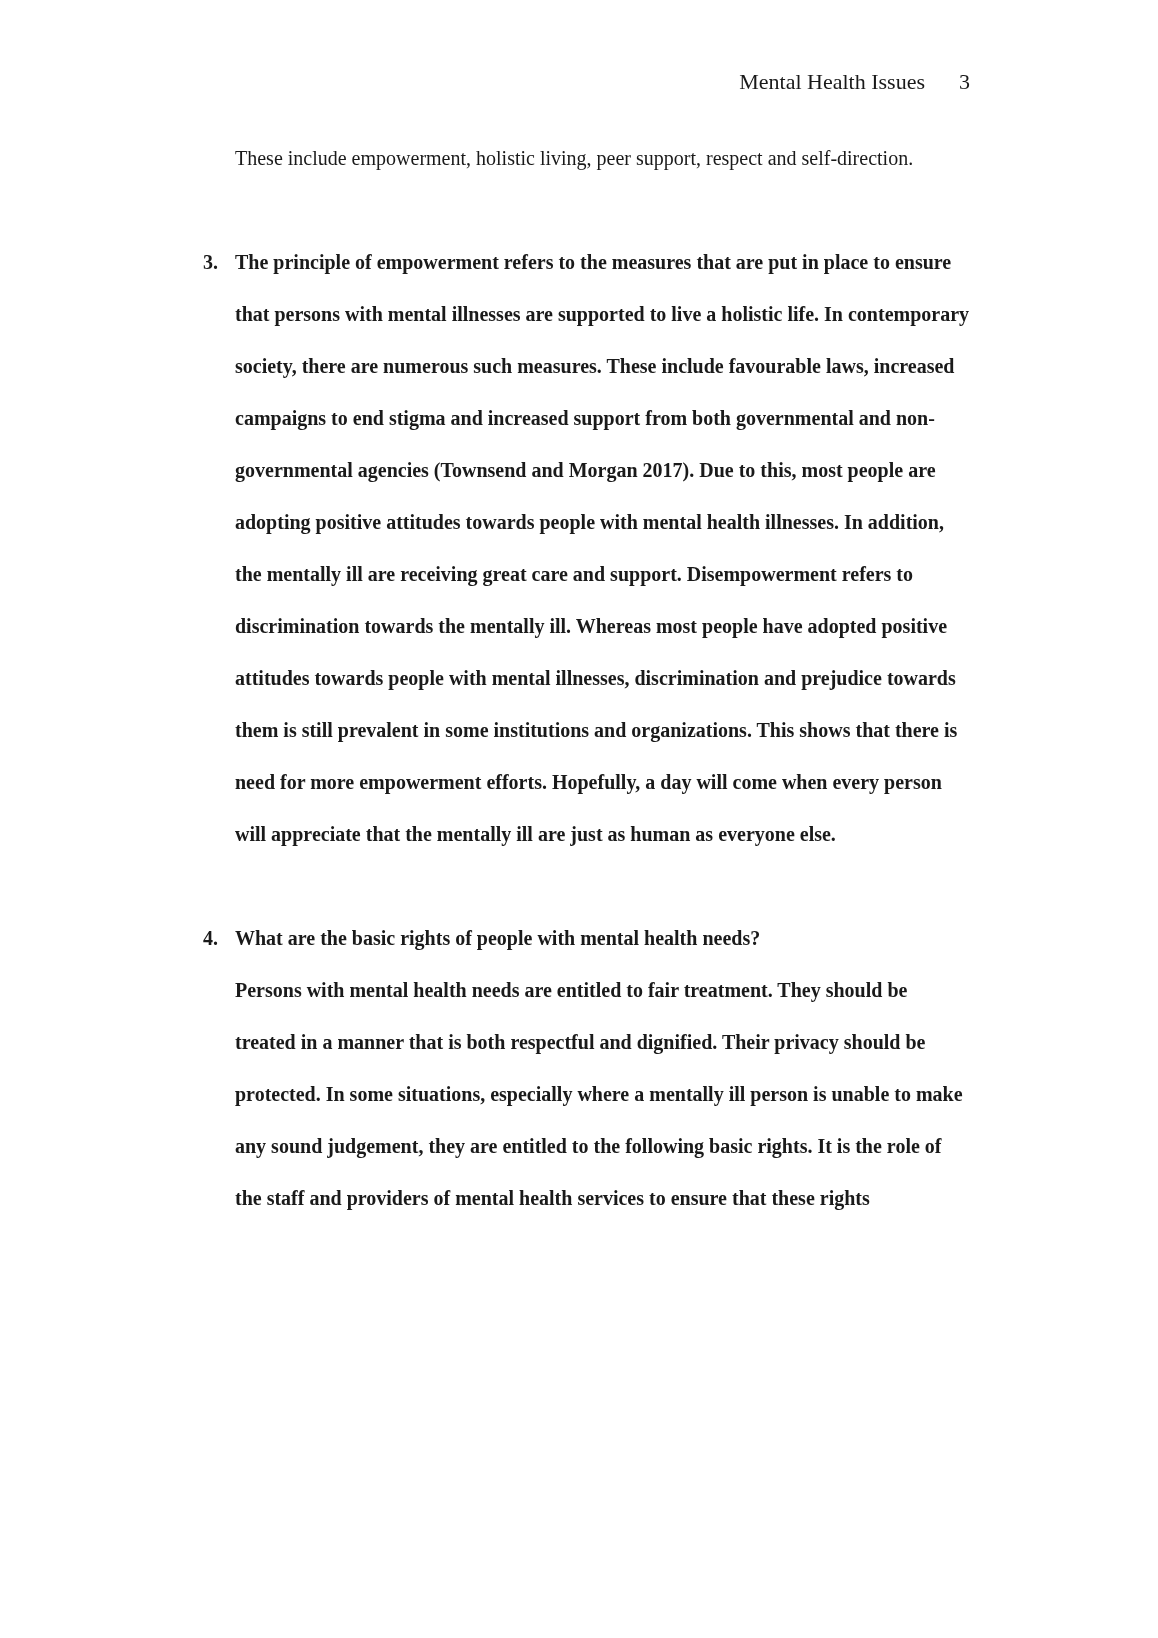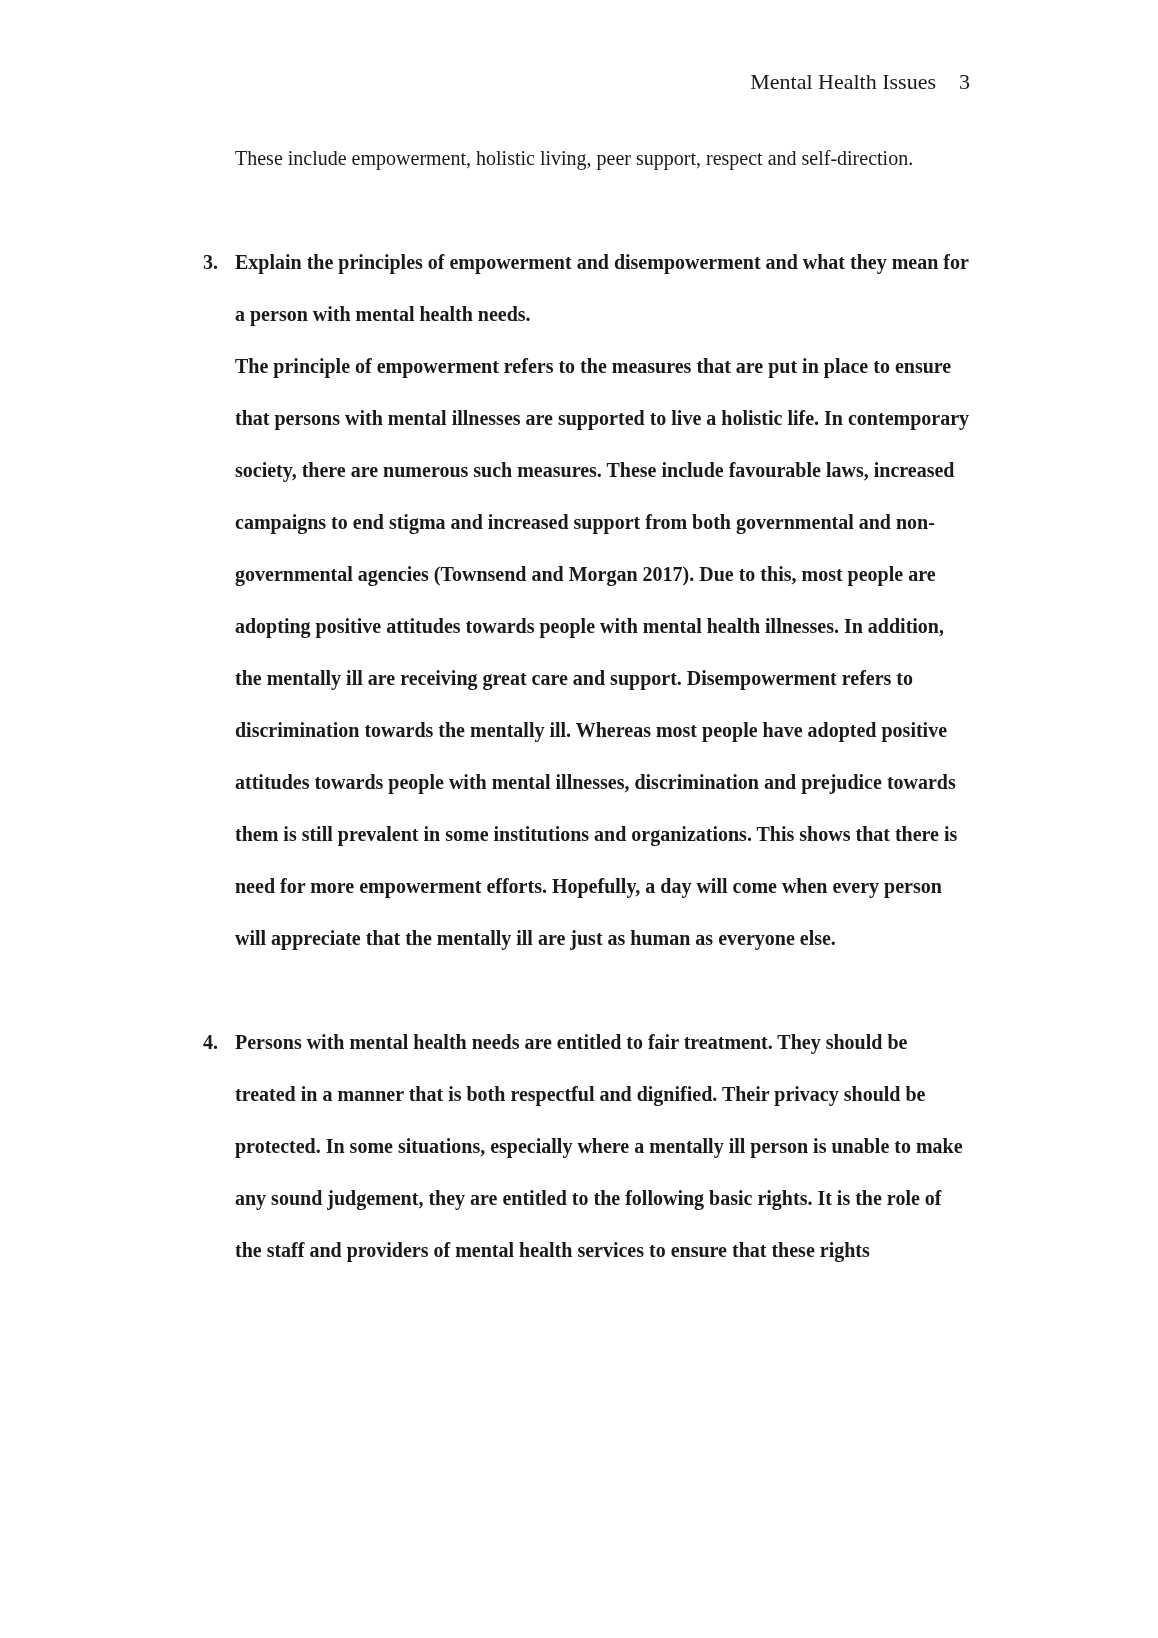--- a/index.html
+++ b/index.html
@@ -16,21 +16,21 @@
   .page {
     width: 1158px;
     height: 1638px;
     background: #ffffff;
     padding: 68px 188px 40px 203px;
   }
   .page-header {
     display: flex;
     justify-content: flex-end;
     align-items: baseline;
-    gap: 23px;
+    gap: 34px;
     font-size: 22px;
     line-height: 28px;
     margin-bottom: 36px;
   }
   .doc-body {
     font-size: 20px;
     line-height: 52px;
   }
   .continuation {
     margin-left: 32px;
@@ -69,29 +69,29 @@
 
   <div class="doc-body">
 
     <p class="continuation">These include empowerment, holistic living, peer support, respect and self-direction.</p>
 
     <div class="gap"></div>
 
     <div class="list-item">
       <span class="item-number">3.</span>
       <div class="item-content">
-        <p class="item-question">Explain the principles of empowerment and disempowerment and what they mean for a person with mental health needs.</p>
         <p class="item-answer">The principle of empowerment refers to the measures that are put in place to ensure that persons with mental illnesses are supported to live a holistic life. In contemporary society, there are numerous such measures. These include favourable laws, increased campaigns to end stigma and increased support from both governmental and non-governmental agencies (Townsend and Morgan 2017). Due to this, most people are adopting positive attitudes towards people with mental health illnesses. In addition, the mentally ill are receiving great care and support. Disempowerment refers to discrimination towards the mentally ill. Whereas most people have adopted positive attitudes towards people with mental illnesses, discrimination and prejudice towards them is still prevalent in some institutions and organizations. This shows that there is need for more empowerment efforts. Hopefully, a day will come when every person will appreciate that the mentally ill are just as human as everyone else.</p>
       </div>
     </div>
 
     <div class="gap"></div>
 
     <div class="list-item">
       <span class="item-number">4.</span>
       <div class="item-content">
+        <p class="item-question">What are the basic rights of people with mental health needs?</p>
         <p class="item-answer">Persons with mental health needs are entitled to fair treatment. They should be treated in a manner that is both respectful and dignified. Their privacy should be protected. In some situations, especially where a mentally ill person is unable to make any sound judgement, they are entitled to the following basic rights. It is the role of the staff and providers of mental health services to ensure that these rights</p>
       </div>
     </div>
 
   </div>
 
 </div>
 
 </body></html>

